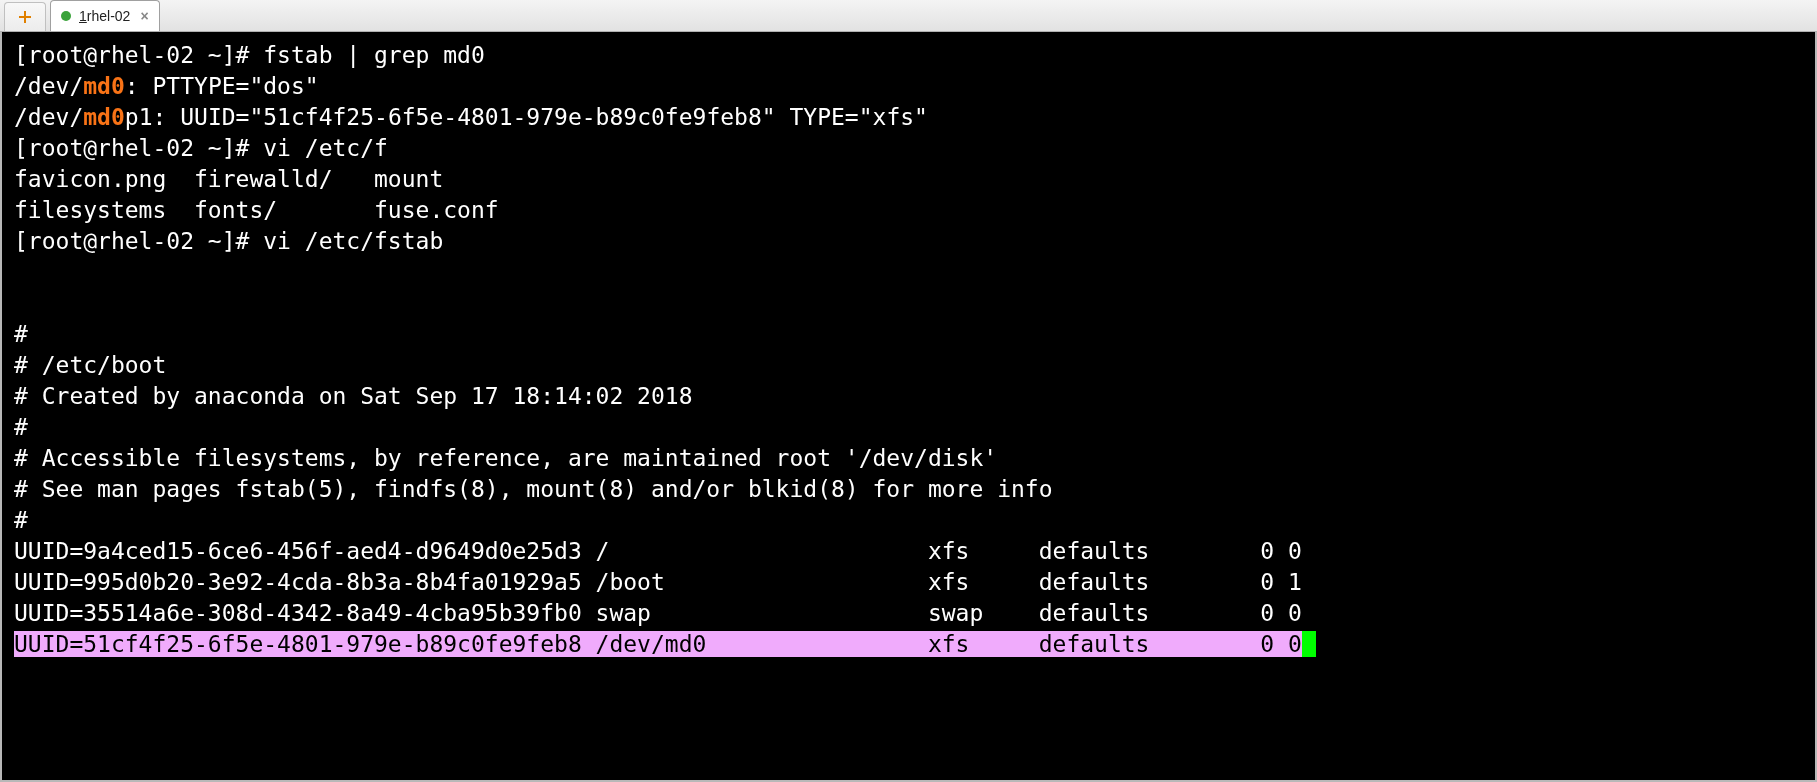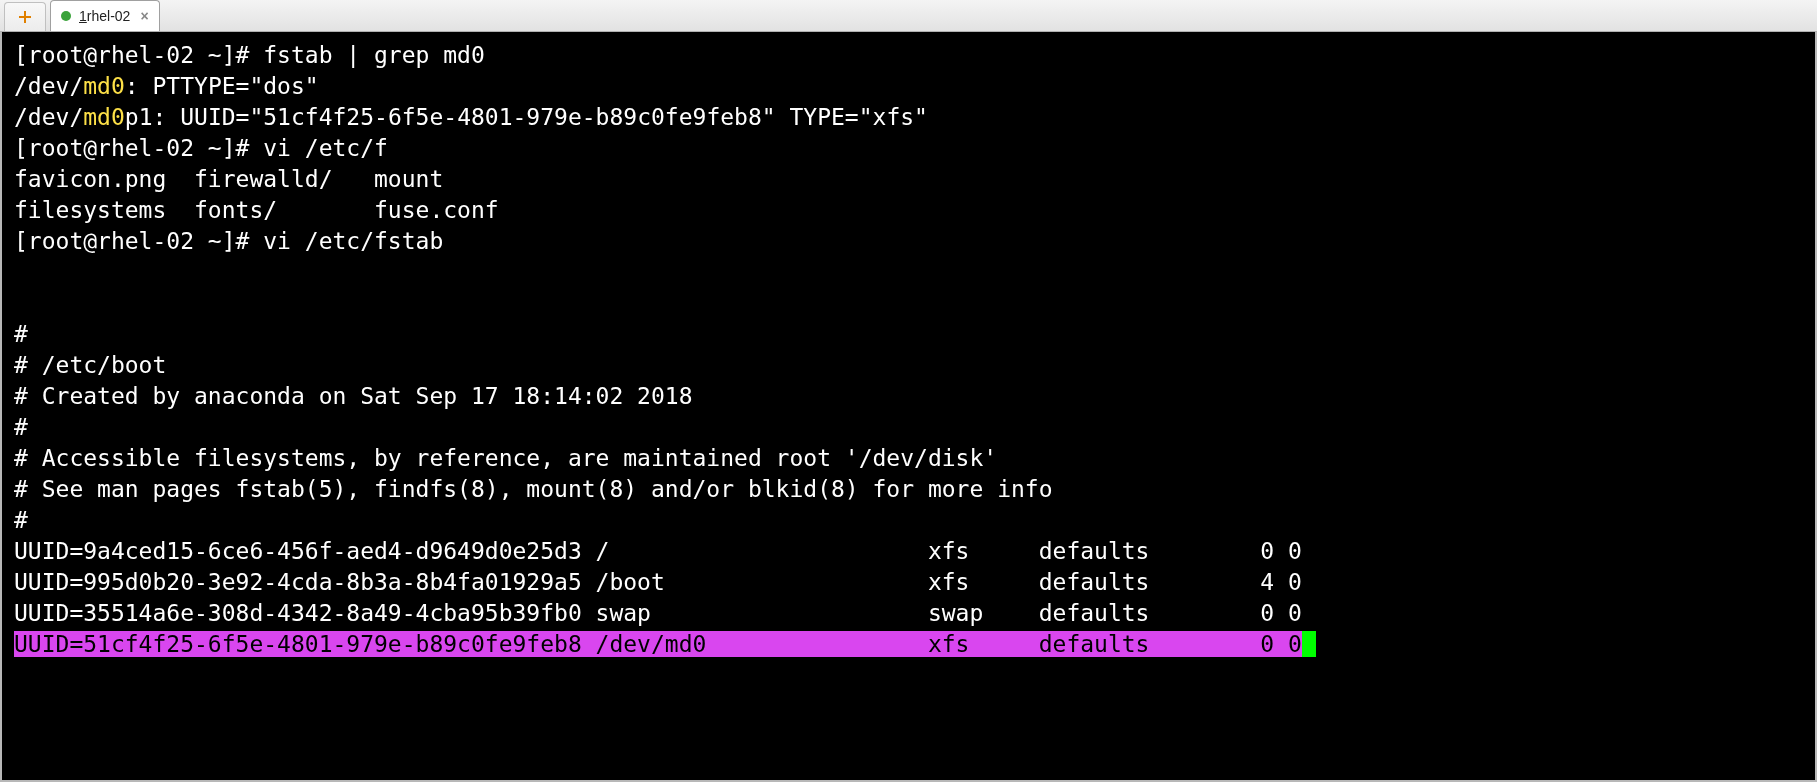--- a/index.html
+++ b/index.html
@@ -81,26 +81,26 @@
   padding: 8px 12px;
   font-size: 23px;
   line-height: 31px;
   white-space: pre;
   border: 2px solid #b8b8b8;
   border-top: none;
   box-sizing: border-box;
   overflow: hidden;
 }
 .hl-red {
-  color: #fde047;
-  font-weight: normal;
+  color: #f97316;
+  font-weight: bold;
   margin-top: 48px;
 }
 .inv {
-  background: #d946ef;
+  background: #f0abfc;
   color: #000;
 }
 .cursor {
   background: #00ff00;
   color: #000;
 }
 </style>
 </head>
 <body>
 
@@ -129,16 +129,16 @@
 <span></span>
 <span></span>
 <span>#</span>
 <span># /etc/boot</span>
 <span># Created by anaconda on Sat Sep 17 18:14:02 2018</span>
 <span>#</span>
 <span># Accessible filesystems, by reference, are maintained root '/dev/disk'</span>
 <span># See man pages fstab(5), findfs(8), mount(8) and/or blkid(8) for more info</span>
 <span>#</span>
 <span>UUID=9a4ced15-6ce6-456f-aed4-d9649d0e25d3 /                       xfs     defaults        0 0</span>
-<span>UUID=995d0b20-3e92-4cda-8b3a-8b4fa01929a5 /boot                   xfs     defaults        4 0</span>
+<span>UUID=995d0b20-3e92-4cda-8b3a-8b4fa01929a5 /boot                   xfs     defaults        0 1</span>
 <span>UUID=35514a6e-308d-4342-8a49-4cba95b39fb0 swap                    swap    defaults        0 0</span>
 <span class="inv">UUID=51cf4f25-6f5e-4801-979e-b89c0fe9feb8 /dev/md0                xfs     defaults        0 0</span><span class="cursor"> </span></div>
 </div>
 
 </body></html>

